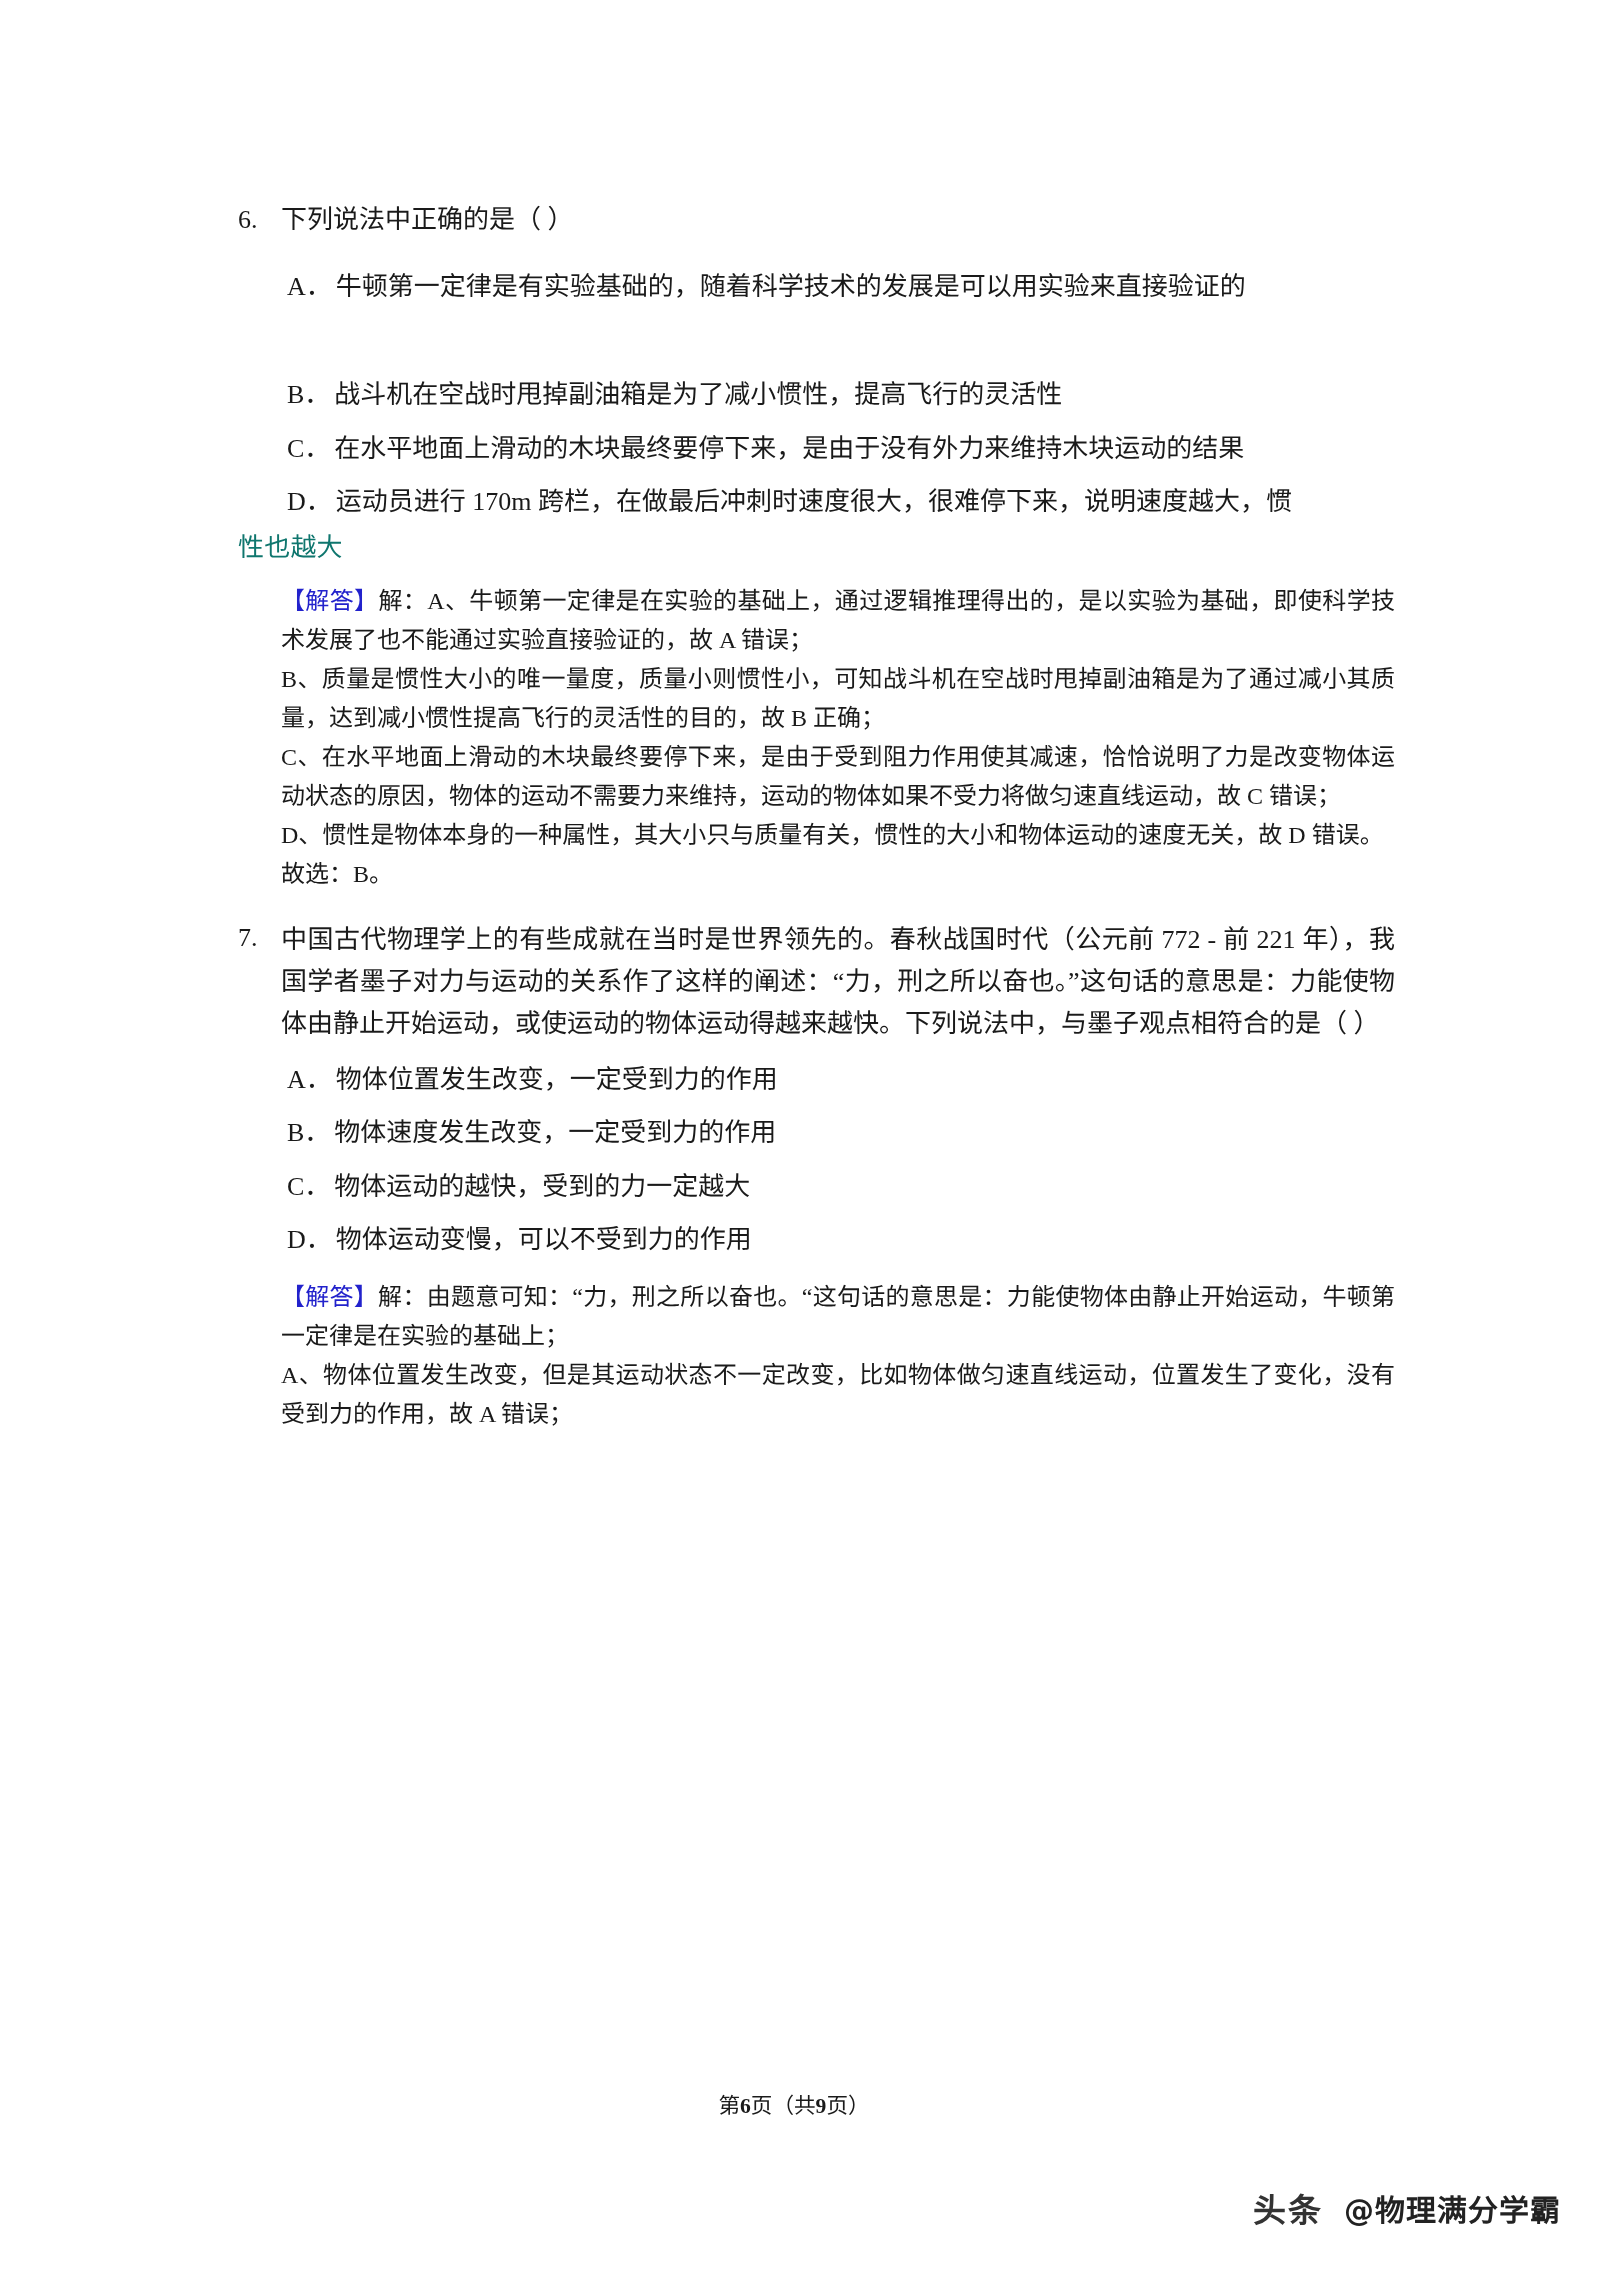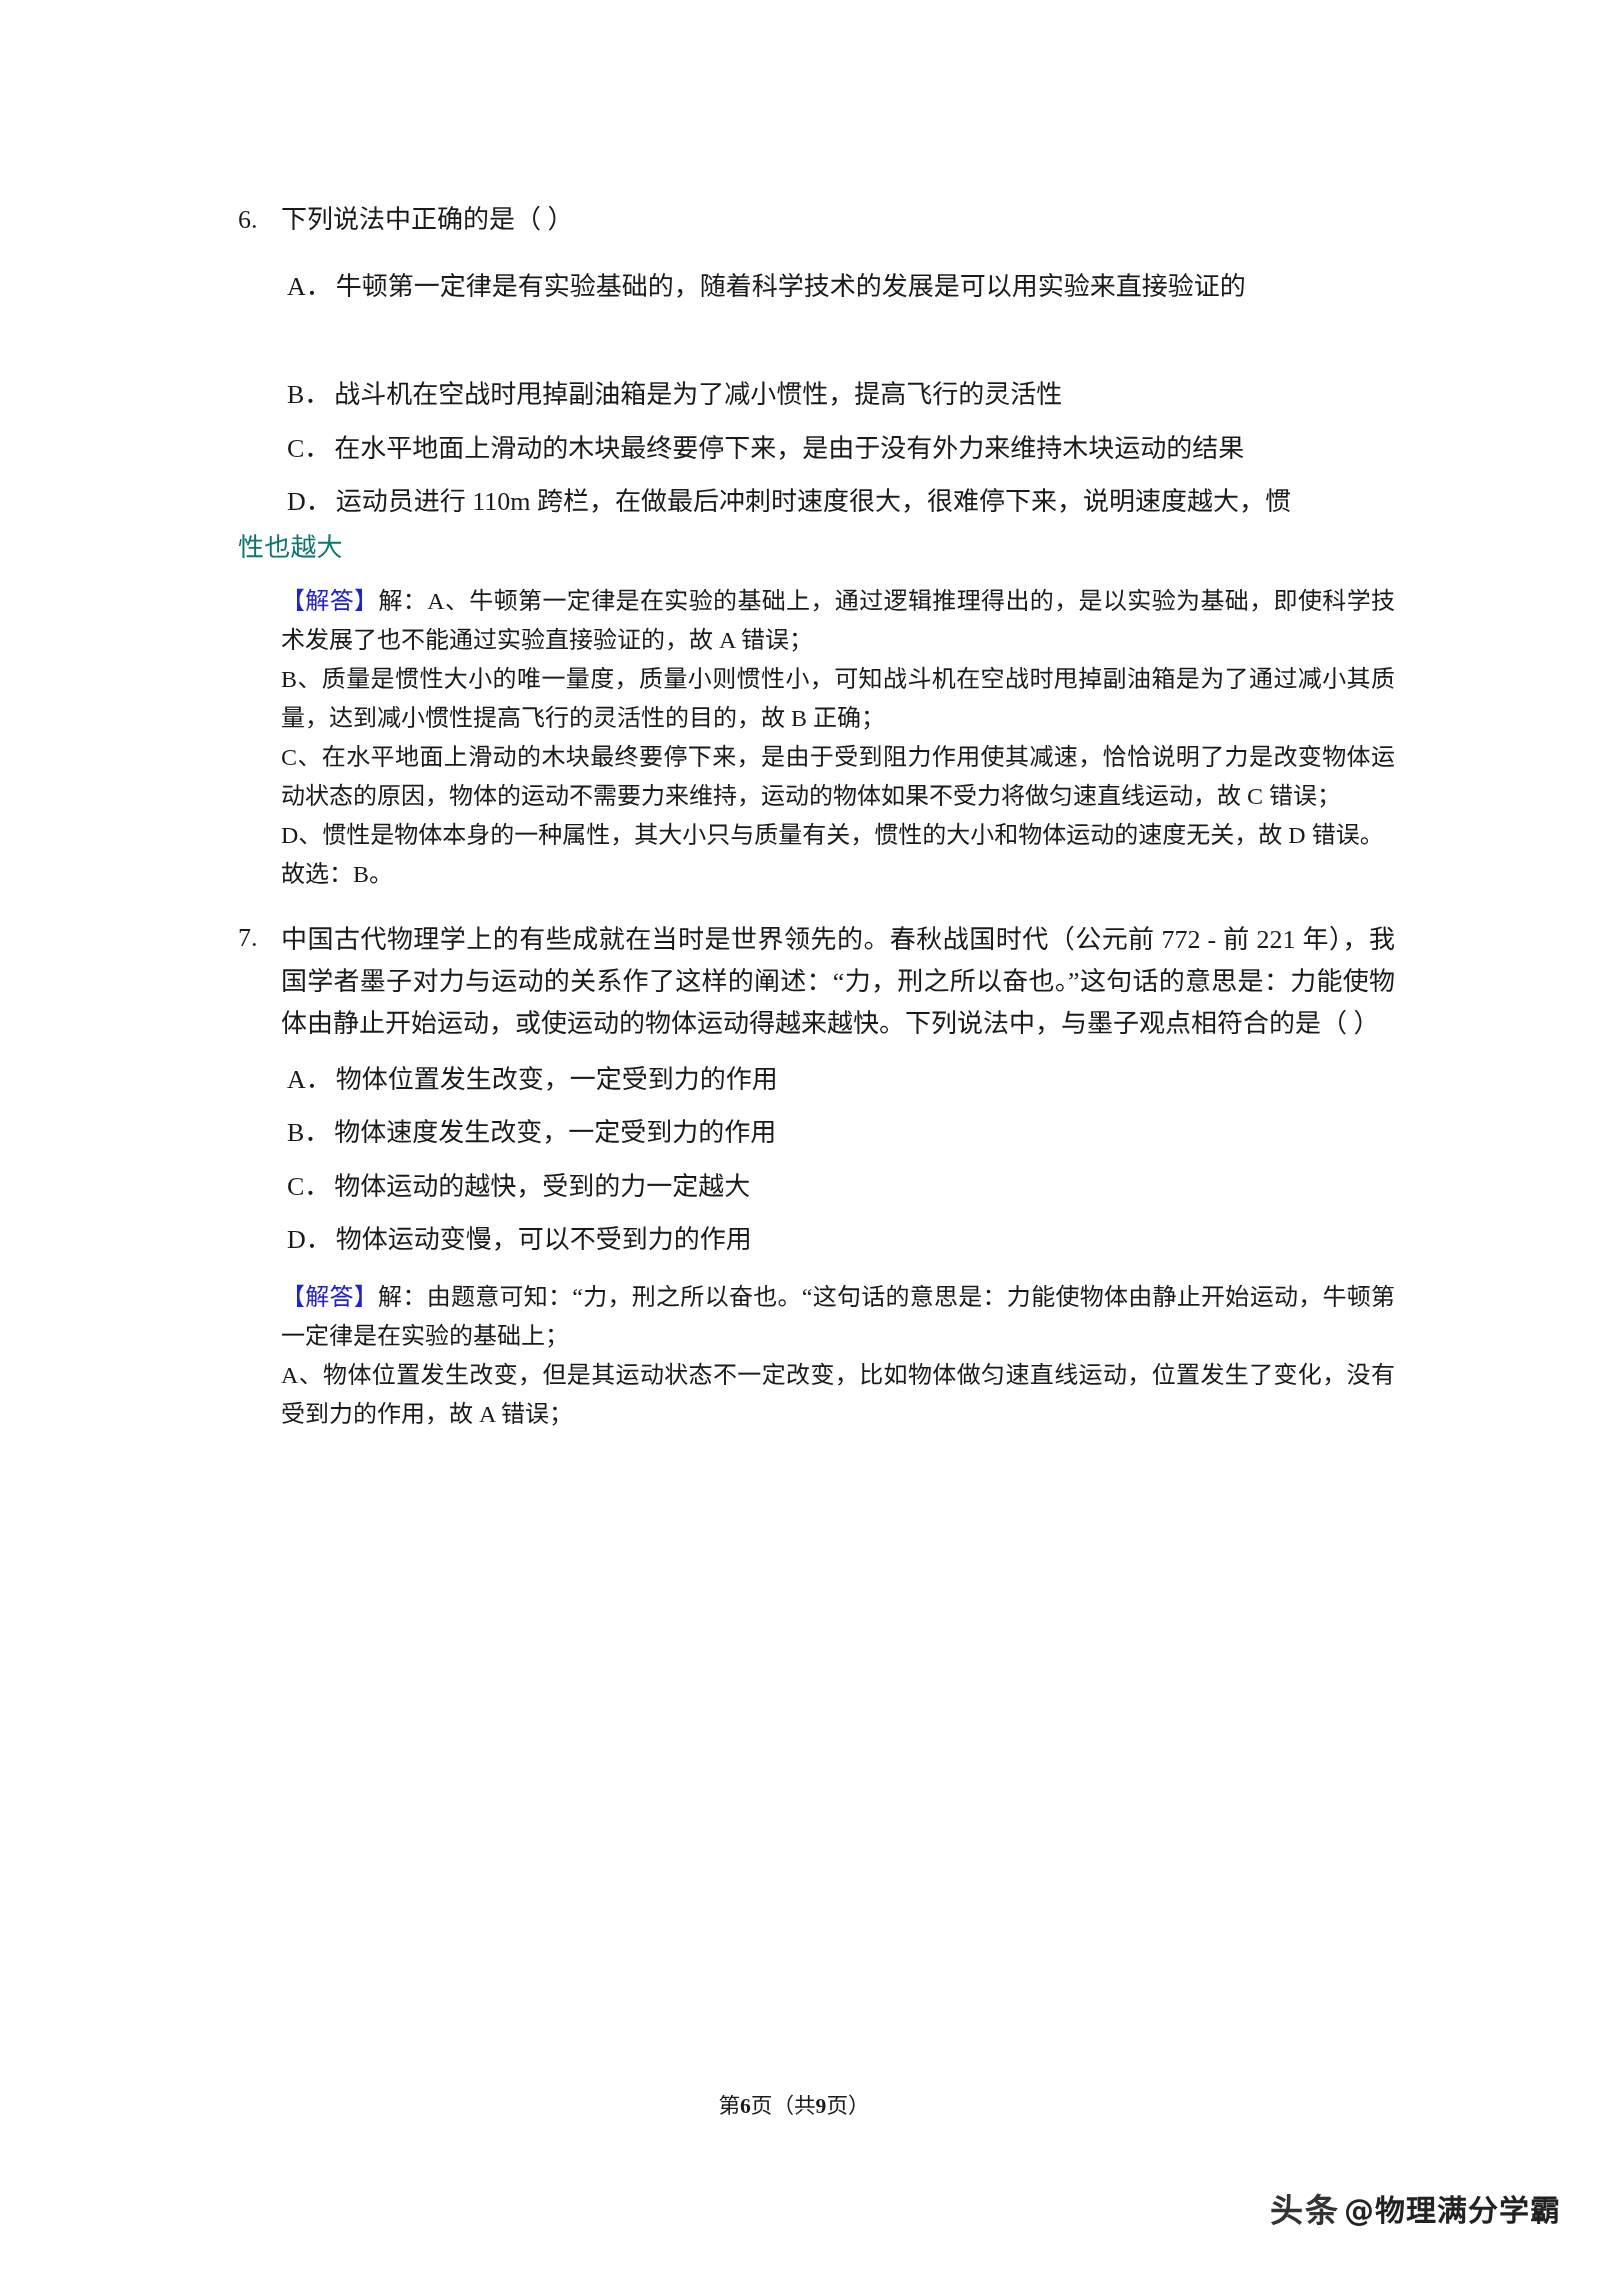--- a/index.html
+++ b/index.html
@@ -99,21 +99,21 @@
   }
   .footer b { font-weight: bold; }
 
   
   .watermark {
     position: absolute;
     right: 59px;
     top: 2184px;
     display: flex;
     align-items: center;
-    gap: 4px;
+    gap: 21px;
     color: #3a3a3a;
   }
   .wm-logo {
     display: inline-block;
     font-size: 33px;
     font-weight: bold;
     letter-spacing: 2px;
     font-family: "DejaVu Sans", "Liberation Sans", sans-serif;
     color: #333333;
   }
@@ -149,21 +149,21 @@
 
     <div class="gap-sm"></div>
 
     <div class="choice">
       <span class="mark">C．</span><span>在水平地面上滑动的木块最终要停下来，是由于没有外力来维持木块运动的结果</span>
     </div>
 
     <div class="gap-sm"></div>
 
     <div class="choice">
-      <span class="mark">D．</span><span>运动员进行 110m 跨栏，在做最后冲刺时速度很大，很难停下来，说明速度越大，惯</span>
+      <span class="mark">D．</span><span>运动员进行 170m 跨栏，在做最后冲刺时速度很大，很难停下来，说明速度越大，惯</span>
     </div>
 
     <div class="line exp-hang" style="margin-bottom:13.7px;">性也越大</div>
 
     <div class="exp">
       <span class="tag">【解答】</span><span>解：</span><span>A、牛顿第一定律是在实验的基础上，通过逻辑推理得出的，是以实验为基础，即使科学技术发展了也不能通过实验直接验证的，故 A 错误；</span>
     </div>
 
     <div class="exp">B、质量是惯性大小的唯一量度，质量小则惯性小，可知战斗机在空战时甩掉副油箱是为了通过减小其质量，达到减小惯性提高飞行的灵活性的目的，故 B 正确；</div>
 

